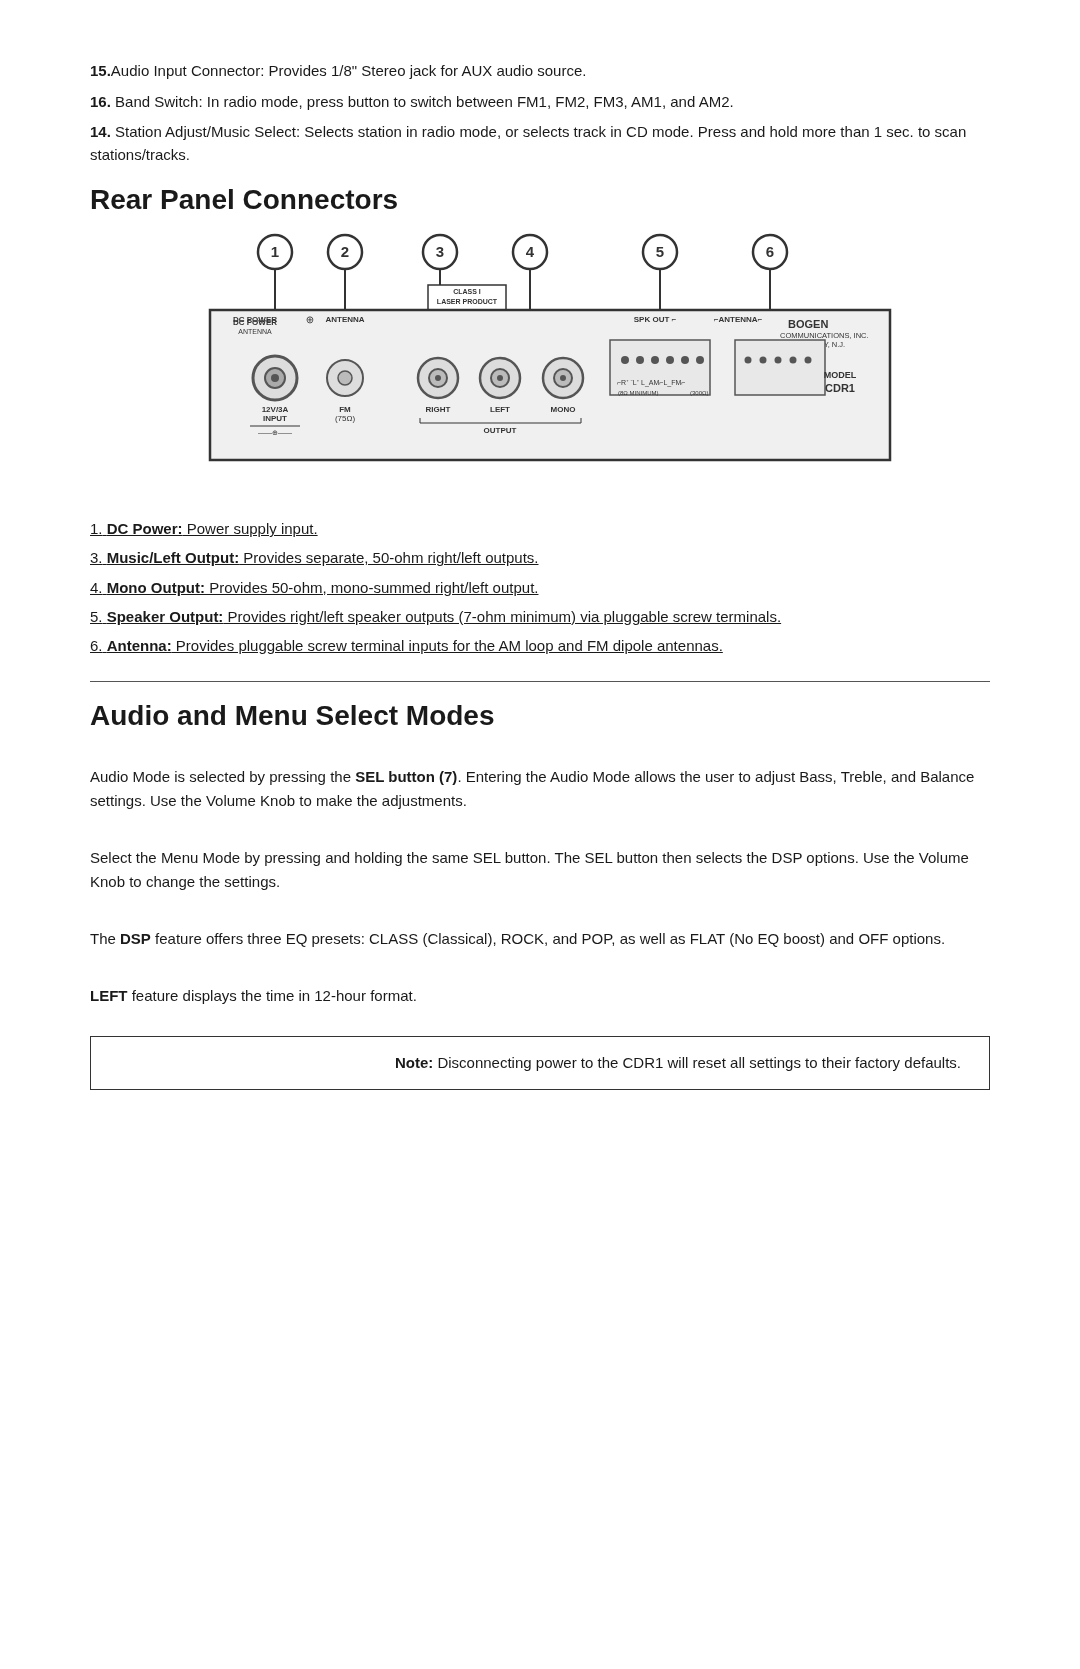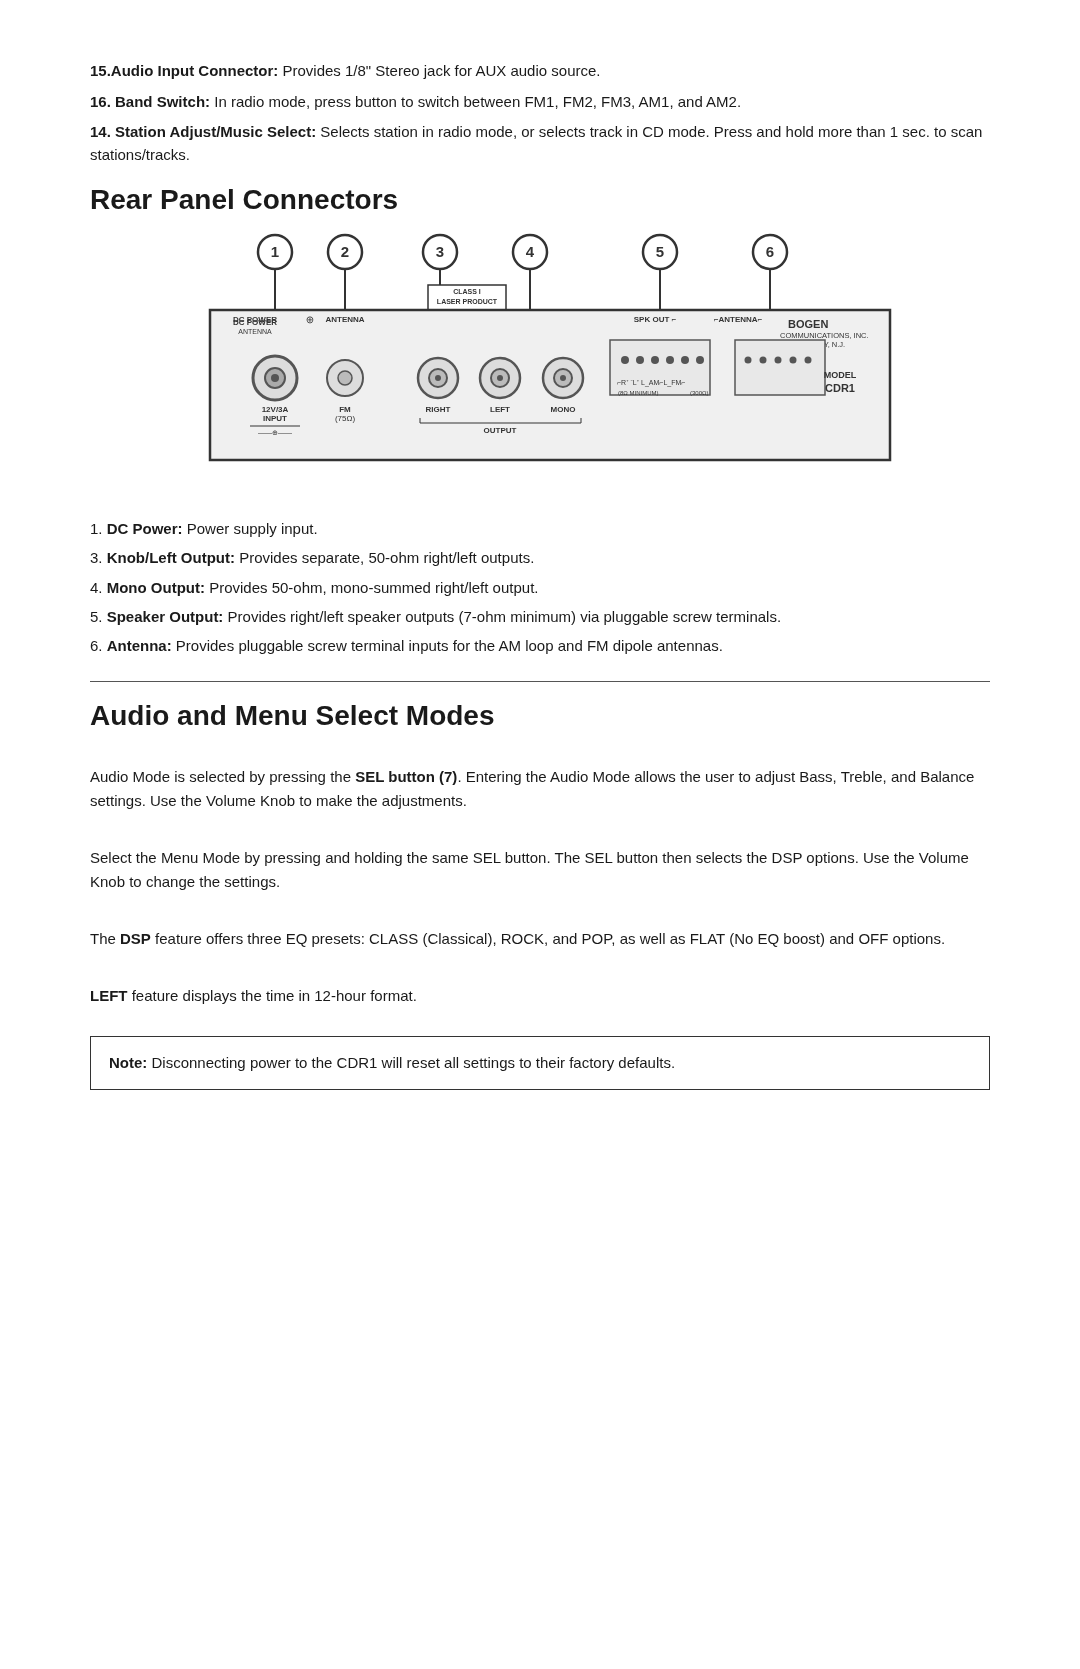--- a/index.html
+++ b/index.html
@@ -17,21 +17,21 @@
       margin-bottom: 18px;
     }
     .intro-item {
       margin-bottom: 8px;
       line-height: 1.5;
     }
     .intro-item .item-num {
       font-weight: bold;
     }
     .intro-item .item-label {
-      font-weight: bold;
+      font-weight: normal;
     }
 
     h2.section-title {
       font-size: 28px;
       font-weight: bold;
       margin: 18px 0 14px 0;
       font-family: Arial, Helvetica, sans-serif;
     }
 
     
@@ -41,33 +41,35 @@
       position: relative;
     }
 
     
     .desc-list {
       margin: 16px 0 16px 0;
     }
     .desc-item {
       margin-bottom: 6px;
       line-height: 1.55;
+      text-decoration: underline;
     }
 
     .divider {
       border: none;
       border-top: 1.5px solid #555;
       margin: 24px 0 18px 0;
     }
 
     .note-box {
       border: 1.5px solid #333;
-      padding: 14px 18px;
+      padding: 14px 28px;
       margin-top: 28px;
       line-height: 1.55;
+      text-align: right;
     }
 
     .body-para {
       margin-bottom: 16px;
       line-height: 1.6;
       margin-top: 33px;
     }
   </style>
 </head>
 <body>
@@ -199,21 +201,21 @@
     <text x="660" y="162" font-size="11" font-weight="bold" fill="#333" text-anchor="middle">CDR1</text>
 
   </svg>
 </div>
 
 <div class="desc-list">
   <div class="desc-item">
     <span>1.</span> <strong>DC Power:</strong><span> Power supply input.</span>
   </div>
   <div class="desc-item">
-    <span>3.</span> <strong>Knob/Left Output:</strong><span> Provides separate, 50-ohm right/left outputs.</span>
+    <span>3.</span> <strong>Music/Left Output:</strong><span> Provides separate, 50-ohm right/left outputs.</span>
   </div>
   <div class="desc-item">
     <span>4.</span> <strong>Mono Output:</strong><span> Provides 50-ohm, mono-summed right/left output.</span>
   </div>
   <div class="desc-item">
     <span>5.</span> <strong>Speaker Output:</strong><span> Provides right/left speaker outputs (7-ohm minimum) via pluggable screw terminals.</span>
   </div>
   <div class="desc-item">
     <span>6.</span> <strong>Antenna:</strong><span> Provides pluggable screw terminal inputs for the AM loop and FM dipole antennas.</span>
   </div>

